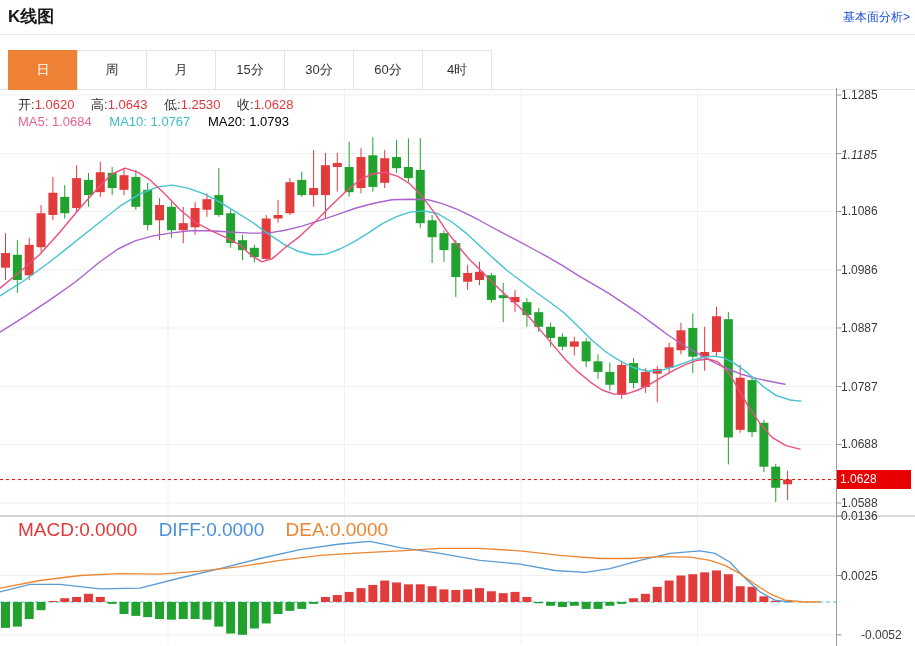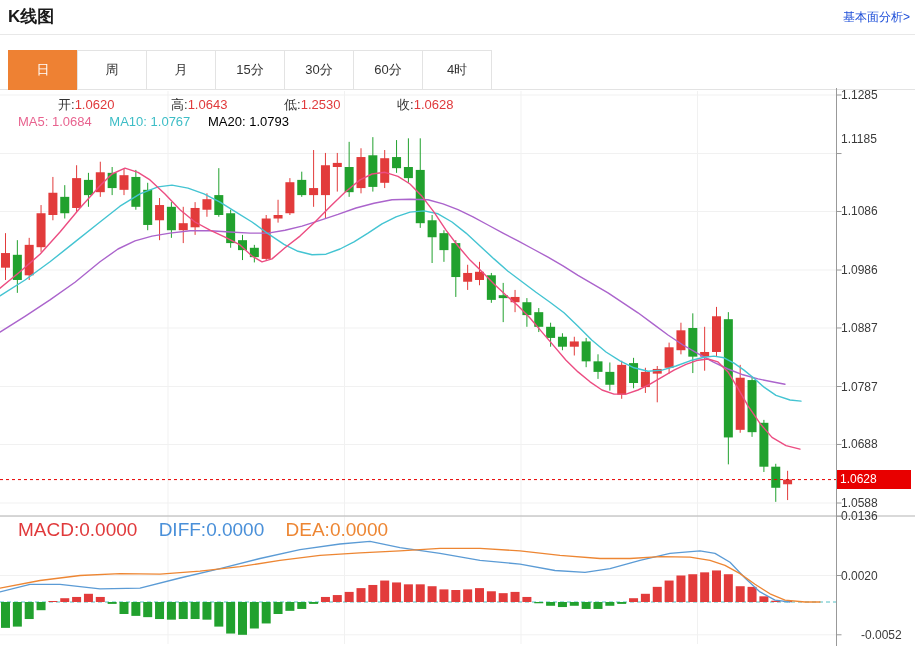--- a/index.html
+++ b/index.html
@@ -16,21 +16,21 @@
     width:70px;height:40px;box-sizing:border-box;border:1px solid #e3e3e3;margin-left:-1px;
     display:flex;align-items:center;justify-content:center;
     font-size:13px;color:#333;cursor:pointer;background:#fff;flex:none;
   }
   .tab:first-child{margin-left:0;}
   .tab.selected{background:#ee8133;border-color:#ee8133;color:#fff;}
   #chart-svg{position:absolute;left:0;top:0;z-index:1;}
   .overlay{position:absolute;z-index:2;white-space:nowrap;}
   .ohlc-row{left:18px;top:96px;font-size:13px;color:#333;}
   .ohlc-row .val{color:#e0393b;}
-  .ohlc-row .grp{margin-right:13px;margin-left:40px;}
+  .ohlc-row .grp{margin-right:13px;}
   .ma-row{left:18px;top:114px;font-size:13px;}
   .ma-row .grp{margin-right:14px;}
   .ma5-t{color:#e8638f;}
   .ma10-t{color:#3dbdc6;margin-top:20px;}
   .ma20-t{color:#000000;}
   .macd-row{left:18px;top:519px;font-size:19px;}
   .macd-row .grp{margin-right:16px;}
   .macd-t{color:#e0393b;}
   .diff-t{color:#4a90d9;}
   .dea-t{color:#ed8633;}
@@ -319,22 +319,22 @@
 
 <div class="overlay macd-row">
   <span class="grp macd-t"><span>MACD:</span><span>0.0000</span></span>
   <span class="grp diff-t"><span>DIFF:</span><span>0.0000</span></span>
   <span class="grp dea-t"><span>DEA:</span><span>0.0000</span></span>
 </div>
 
 <div class="price-badge" id="price-badge" style="top: 470.085px;">1.0628</div>
 
 <div class="axis-label" style="top: 88px;">1.1285</div>
-<div class="axis-label" style="top: 132px;">1.1185</div>
+<div class="axis-label" style="top: 148px; font-style: italic;">1.1185</div>
 <div class="axis-label" style="top: 204.488px;">1.1086</div>
 <div class="axis-label" style="top: 263.024px;">1.0986</div>
 <div class="axis-label" style="top: 320.976px;">1.0887</div>
 <div class="axis-label" style="top: 379.512px;">1.0787</div>
 <div class="axis-label" style="top: 437.463px;">1.0688</div>
 <div class="axis-label" style="top: 496px;">1.0588</div>
 <div class="axis-label" style="top: 509.19px;">0.0136</div>
-<div class="axis-label" style="top: 568.5px;">0.0020</div>
+<div class="axis-label" style="top: 568.5px;">0.0025</div>
 <div class="axis-label" style="top: 627.81px; margin-left: 20px;">-0.0052</div>
 
 </body></html>

